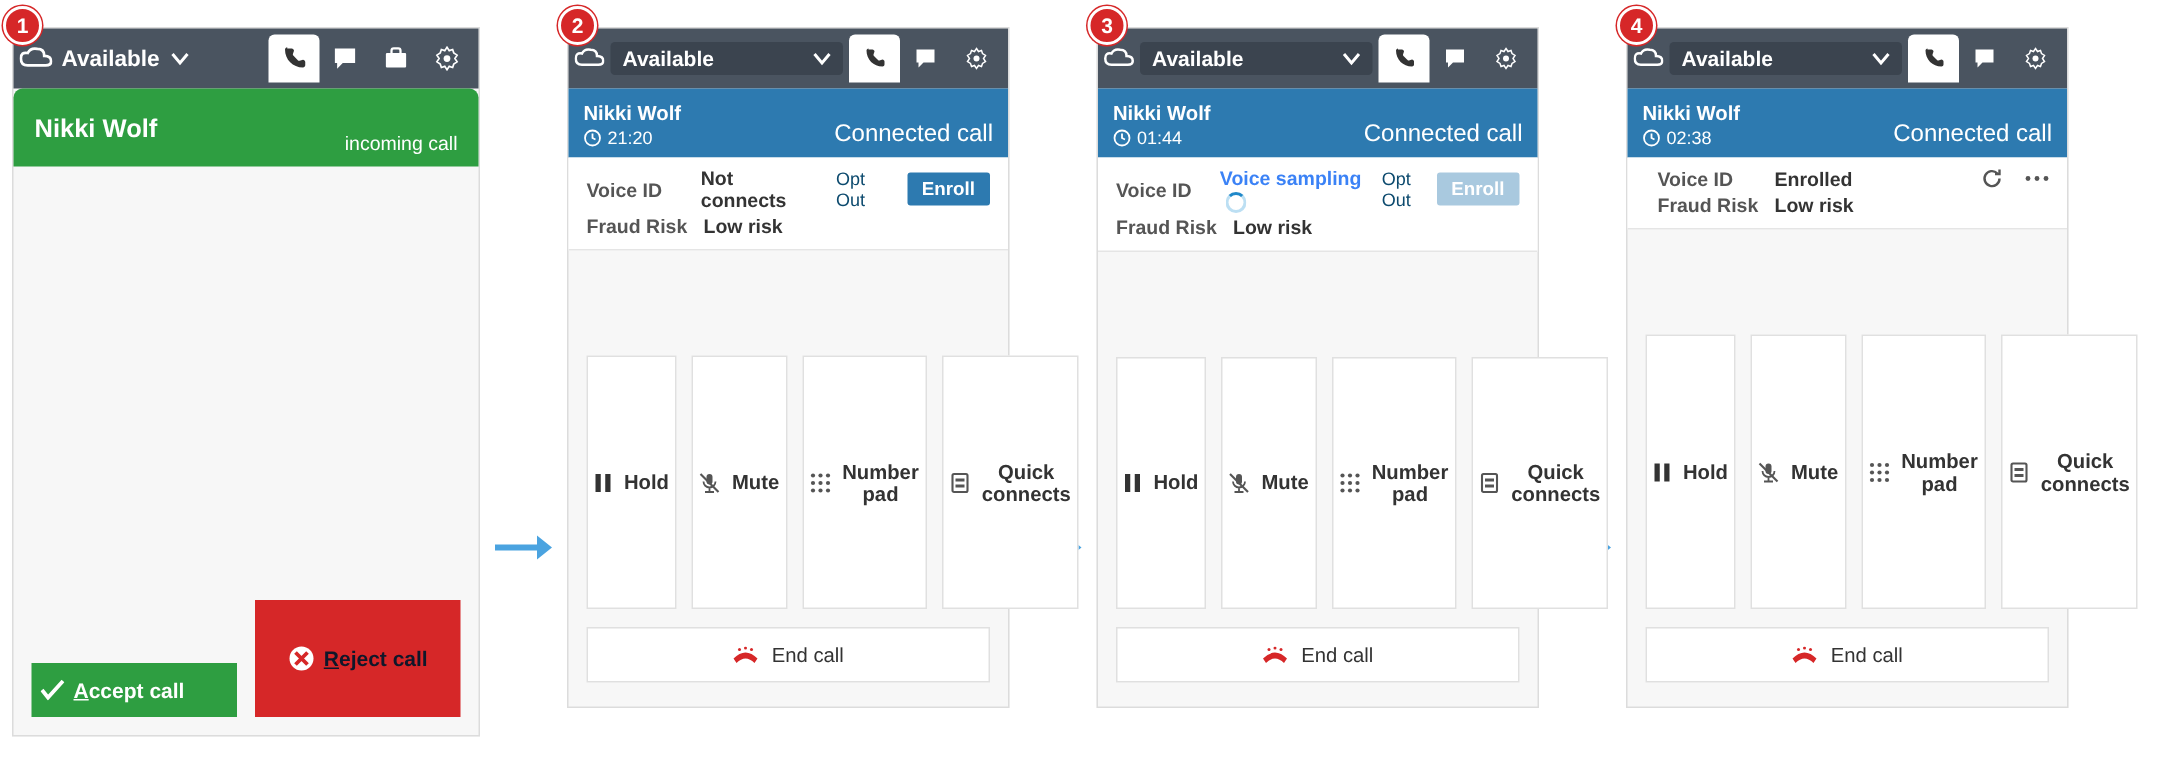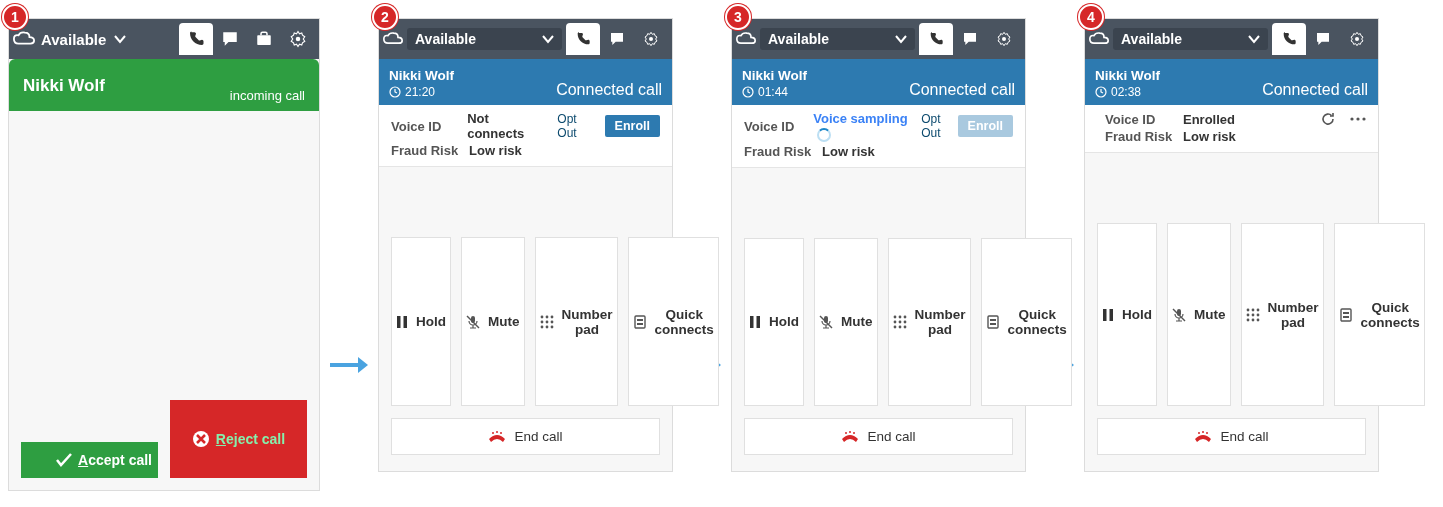--- a/index.html
+++ b/index.html
@@ -124,24 +124,24 @@
     font-size:13.5px; font-weight:400; color:#333;
     display:flex; align-items:center; justify-content:center; gap:8px;
     cursor:pointer;
   }
   .accept-row {
     margin-top:auto; padding: 12px; display:flex; gap:12px;
   }
   .btn-accept {
     flex:1; background:#2e9e41; color:#fff; border:none;
     padding: 10px 6px; font-size:14px; font-weight:600;
-    display:flex; align-items:center; justify-content:flex-end; gap:6px; cursor:pointer;margin-top:42px;
+    display:flex; align-items:center; justify-content:flex-start; gap:6px; cursor:pointer;margin-top:42px;
   }
   .btn-reject {
-    flex:1; background:#d62728; color:#86efac; border:none;
+    flex:1; background:#d62728; color:#0f172a; border:none;
     padding: 10px 6px; font-size:14px; font-weight:600;
     display:flex; align-items:center; justify-content:center; gap:6px; cursor:pointer;
   }
   .underline-first::first-letter { text-decoration: underline; }
   .arrow {
     width: 58px;
     display:flex; align-items:center; justify-content:center;
     align-self: center;
     margin-top: 220px;
   }

